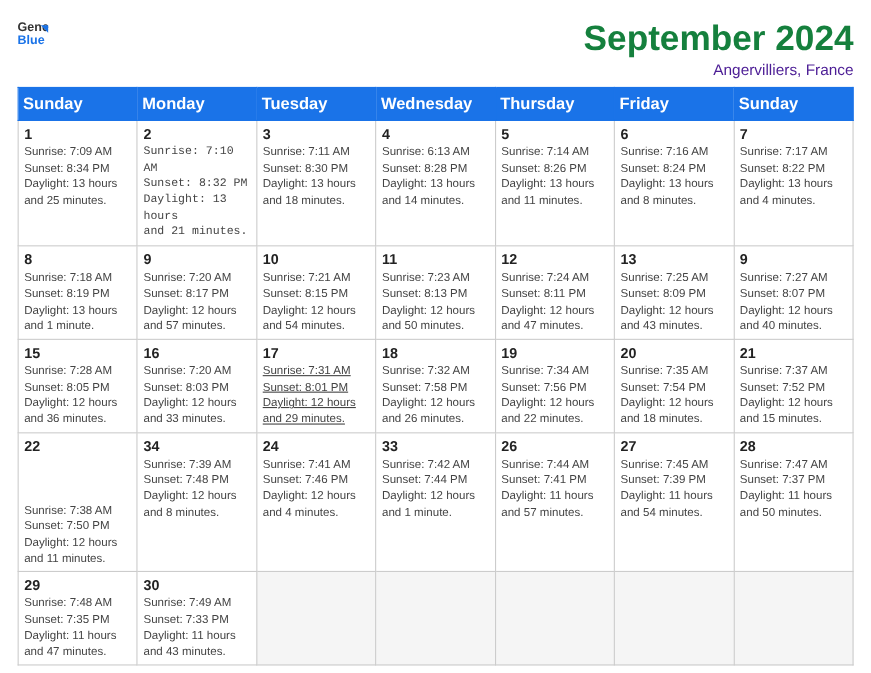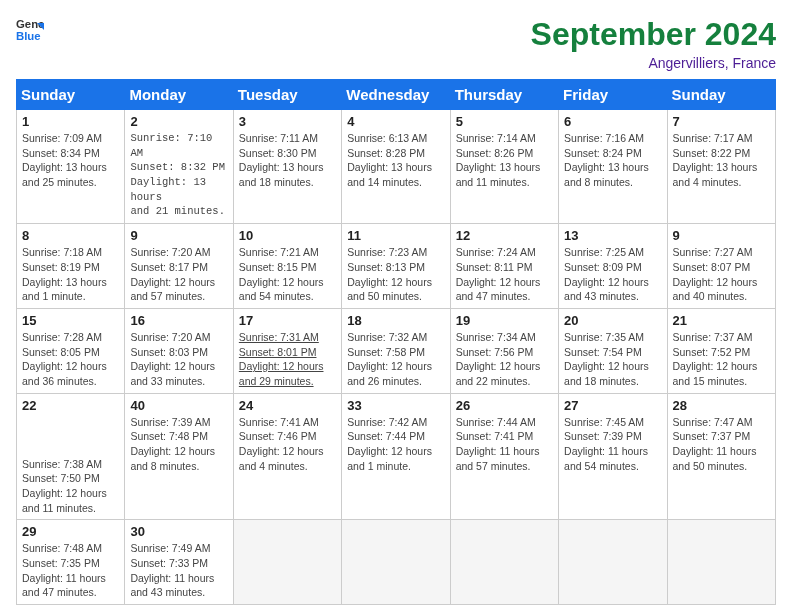--- a/index.html
+++ b/index.html
@@ -262,21 +262,21 @@
       </tr>
       <tr>
         <td>
           <span class="day-number">22</span>
           <div class="day-detail" style="white-space: pre-line; margin-top: 44px;">Sunrise: 7:38 AM
 Sunset: 7:50 PM
 Daylight: 12 hours
 and 11 minutes.</div>
         </td>
         <td>
-          <span class="day-number">40</span>
+          <span class="day-number">34</span>
           <div class="day-detail" style="white-space: pre-line;">Sunrise: 7:39 AM
 Sunset: 7:48 PM
 Daylight: 12 hours
 and 8 minutes.</div>
         </td>
         <td>
           <span class="day-number">24</span>
           <div class="day-detail" style="white-space: pre-line;">Sunrise: 7:41 AM
 Sunset: 7:46 PM
 Daylight: 12 hours

